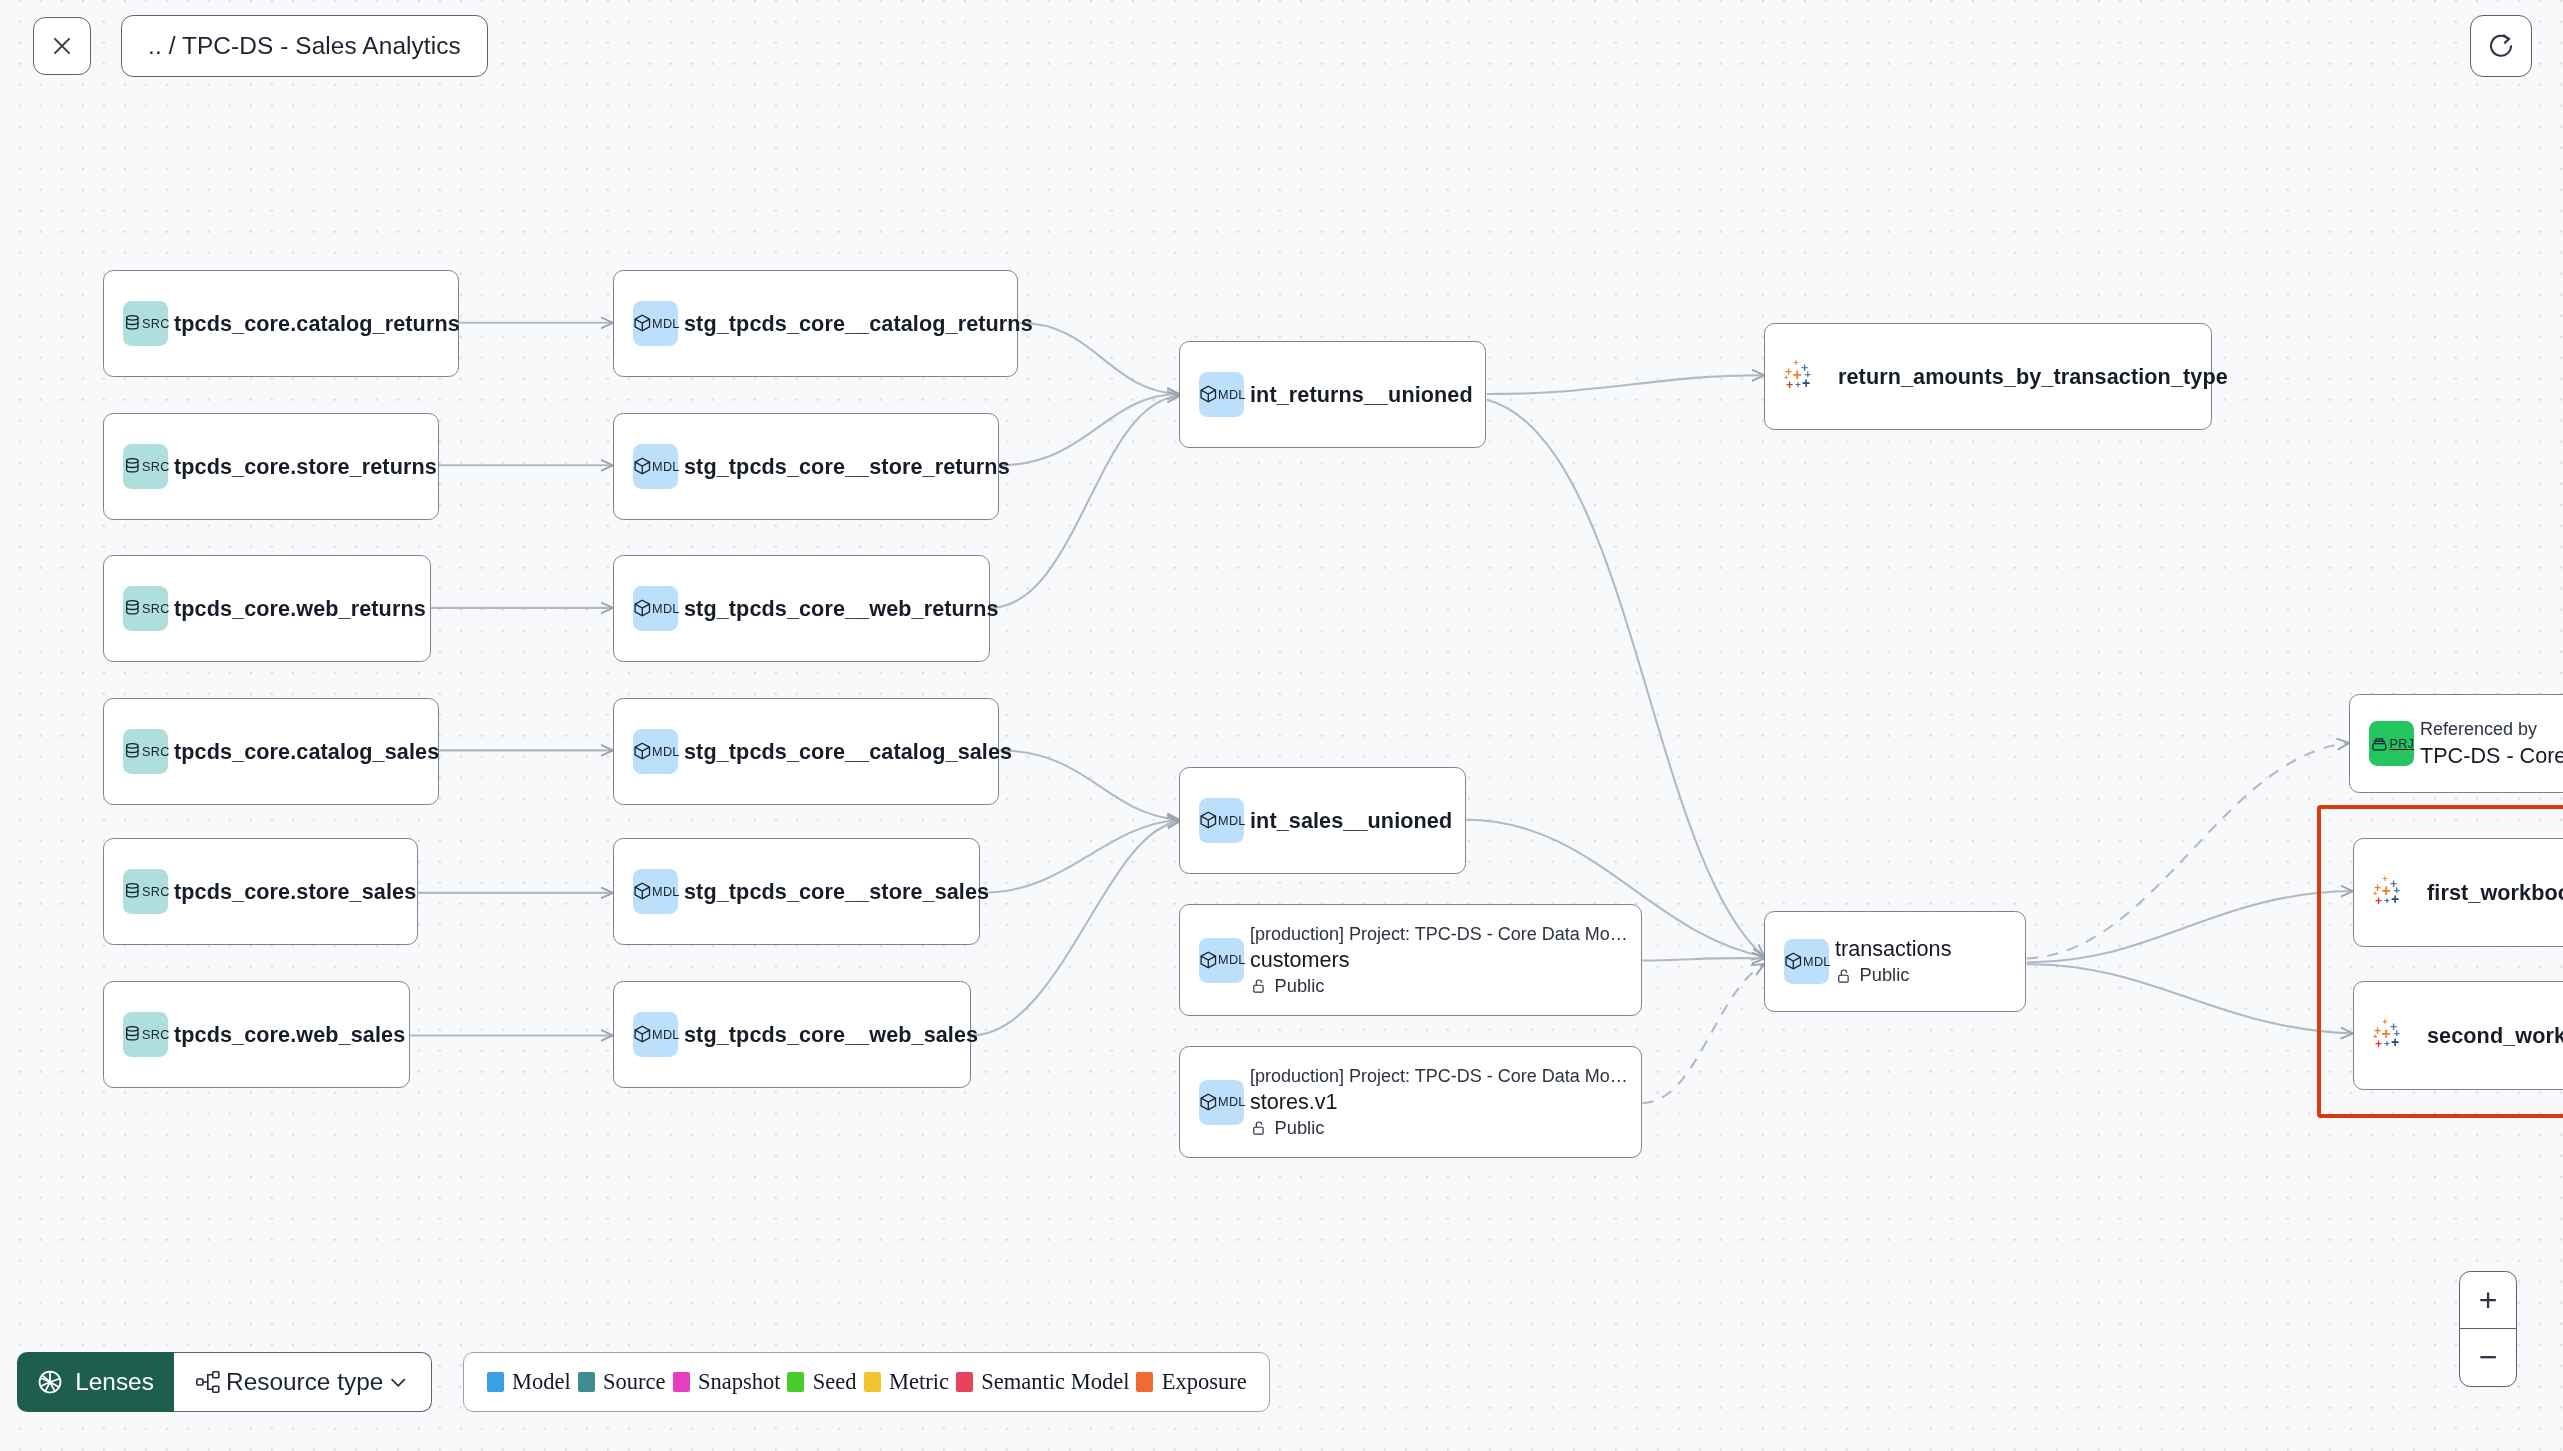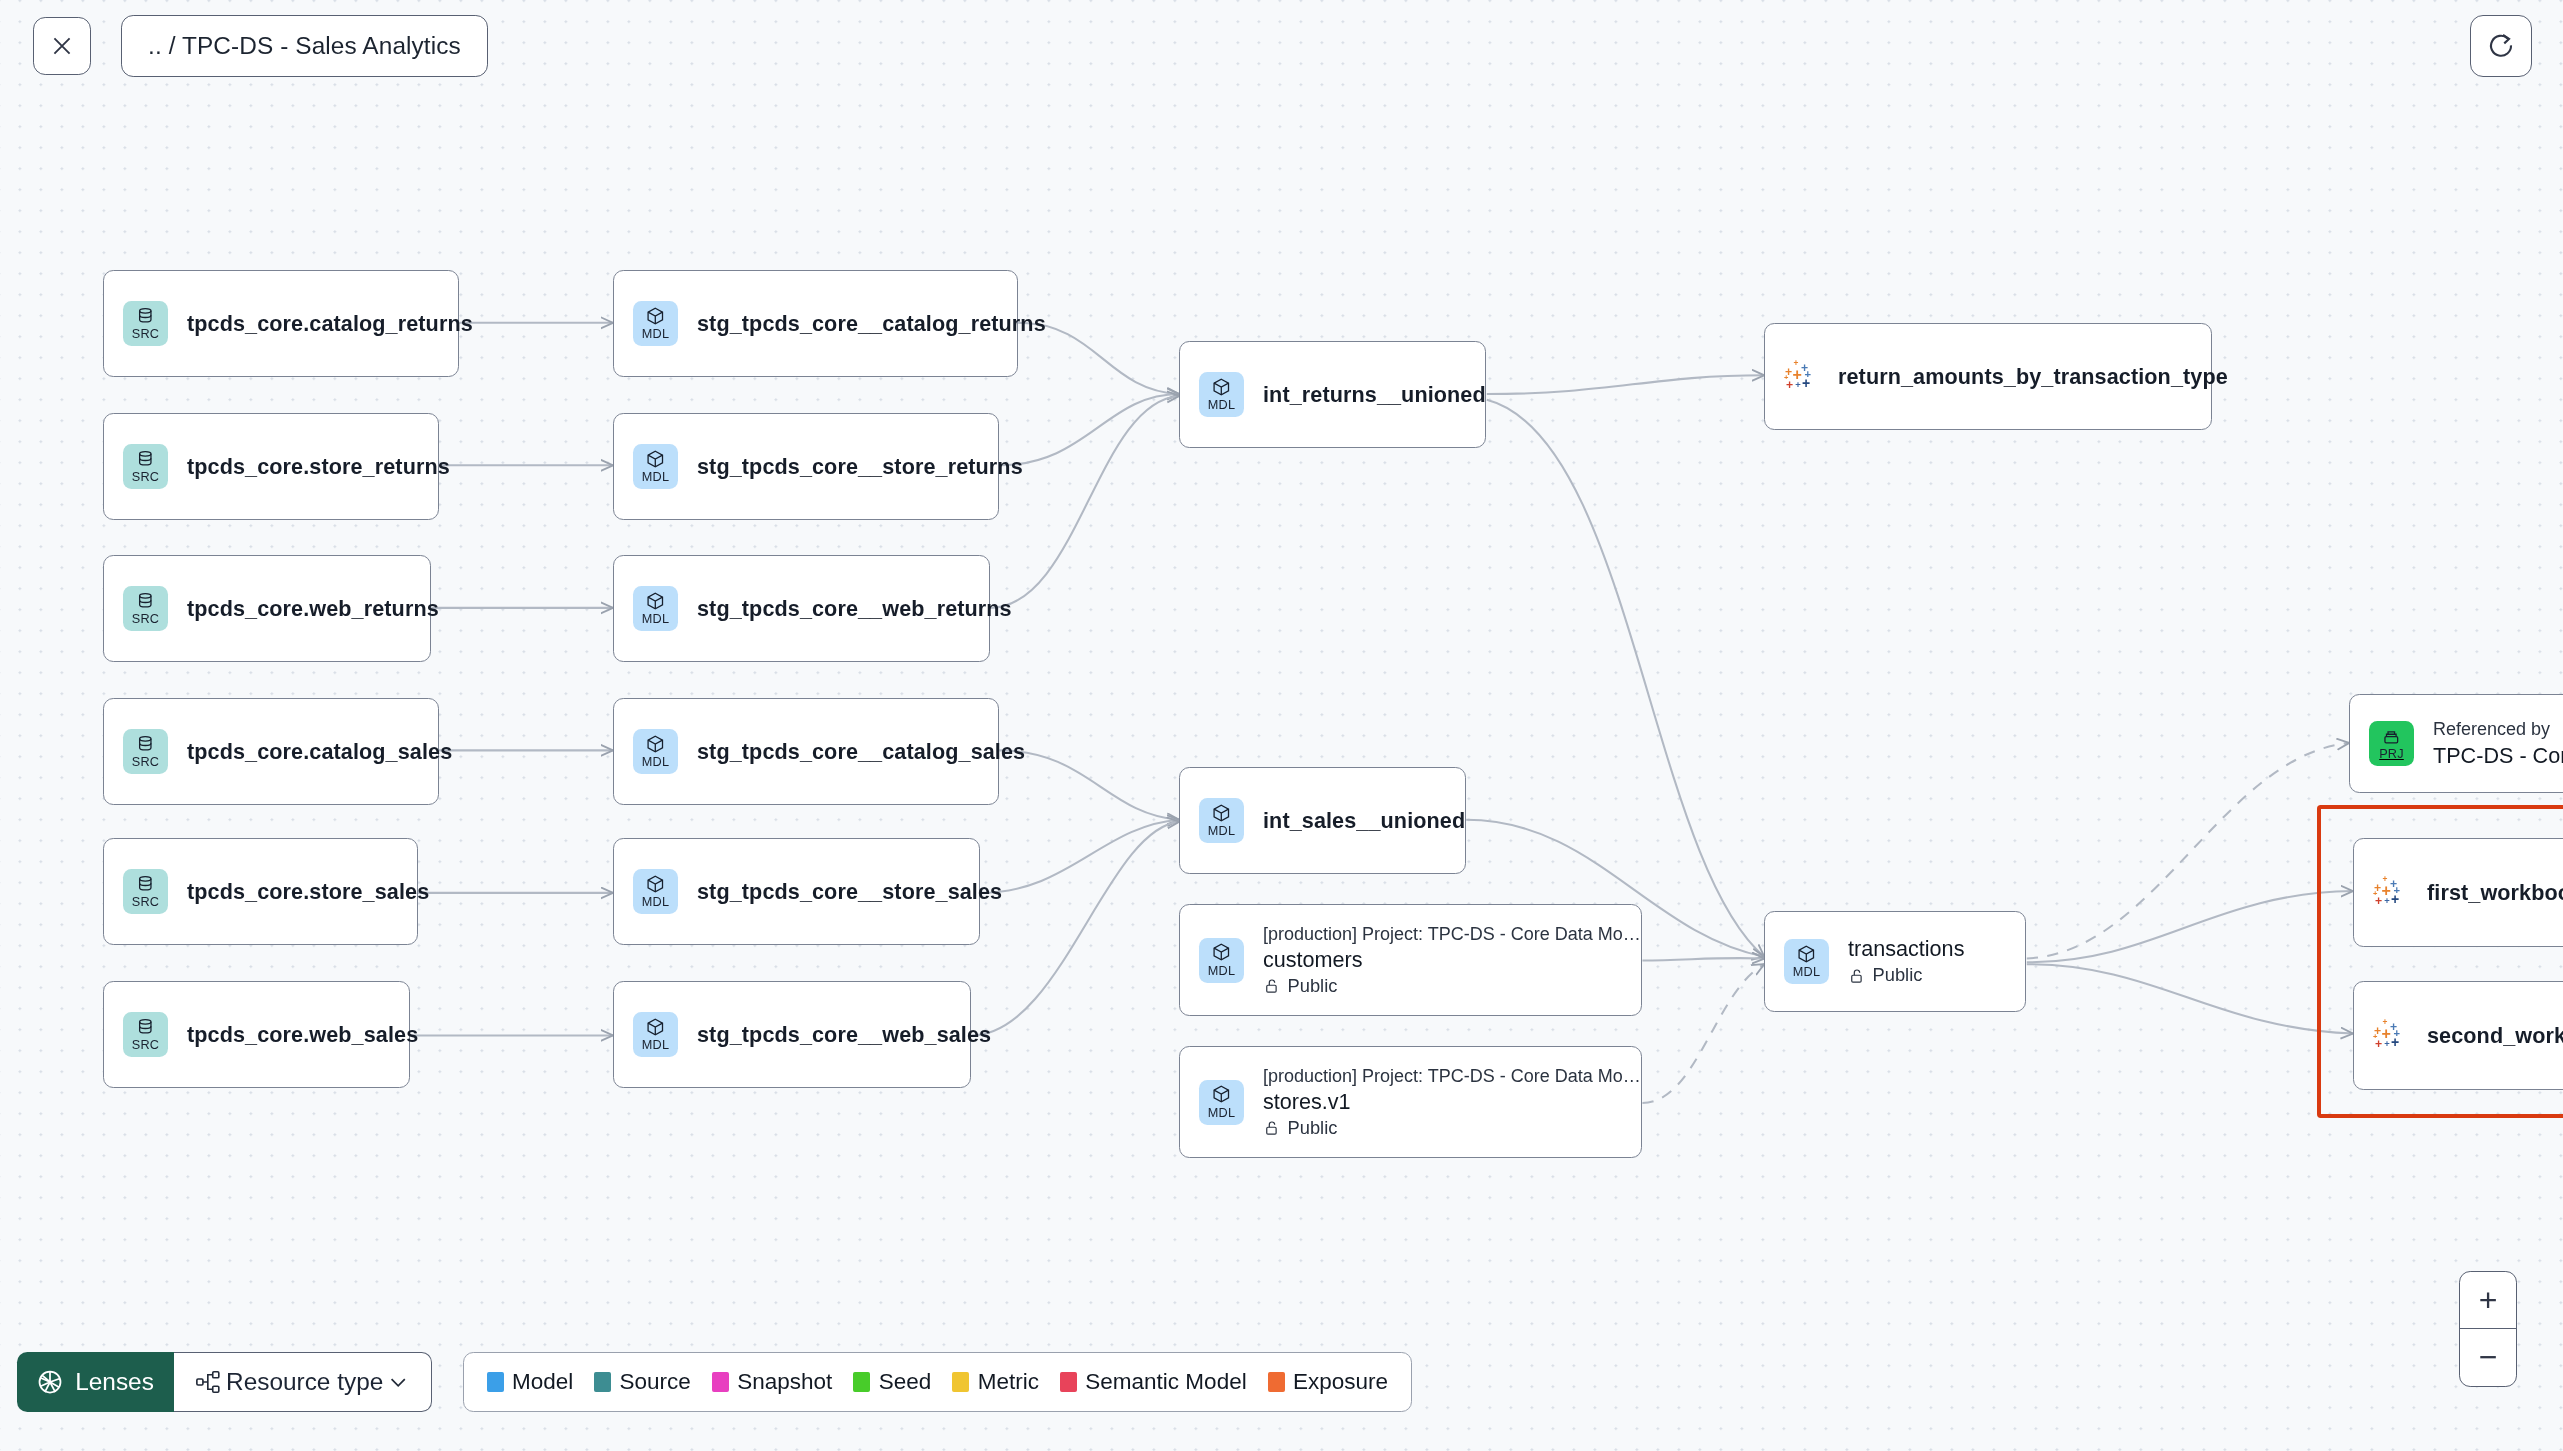--- a/index.html
+++ b/index.html
@@ -57,23 +57,23 @@
     border: 1.4px solid #7b8393;
     border-radius: 10.3px;
     display: flex; align-items: center;
     padding-left: 19px;
     z-index: 10;
   }
   .node .badge {
     flex: 0 0 auto;
     width: 45px; height: 45px;
     border-radius: 8.4px;
-    display: flex; flex-direction: column;
+    display: flex; 
     align-items: center; justify-content: center;
-    margin-right: 19px;
+    margin-right: 6px;
   }
   .badge.src { background: #aedfdd; }
   .badge.mdl { background: #bcdffb; }
   .badge.prj { background: #22c55e; text-decoration: underline; }
   .badge .bico { height: 20.6px; display:flex; align-items:flex-end; }
   .badge .btxt { font-size: 12.7px; line-height: 14px; color: #1a2230; letter-spacing: 0.2px; margin-top: 0.9px;}
   .node .nlabel { font-size: 21.6px; color: #161d29; white-space: nowrap; letter-spacing: 0.1px; font-weight: bold; }
   .node .ncol { display: flex; flex-direction: column; justify-content: center; }
   .node .nmeta { font-size: 18px; color: #2b3340; white-space: nowrap; line-height: 24.4px;}
   .node .nname { font-size: 21.6px; color: #121923; white-space: nowrap; line-height: 28px;}
@@ -120,22 +120,23 @@
   #resource-type-btn {
     background: #fff; border: 1.5px solid #596173; border-left: none;
     border-radius: 0 10.3px 10.3px 0;
     display: flex; align-items: center; gap: 3px;
     padding: 0 20.6px;
     font-size: 24.4px; color: #1d2534;
   }
   #legend {
     position: absolute; left: 463px; top: 1352px; height: 60px;
     background: #fff; border: 1.5px solid #9aa1ae; border-radius: 10.3px;
-    display: flex; align-items: center; gap: 21px; padding: 0 22.5px;
+    display: flex; align-items: center; gap: 7px; padding: 0 22.5px;
     z-index: 40;
+    font-family: Liberation Serif, serif;
   }
   .leg-item { display: flex; align-items: center; gap: 8.4px; }
   .leg-sw { width: 17px; height: 20.6px; border-radius: 1.9px; }
   .leg-lbl { font-size: 22.5px; color: #121923; white-space: nowrap; }
 </style>
 </head>
 <body>
 
 <div id="app">
 

